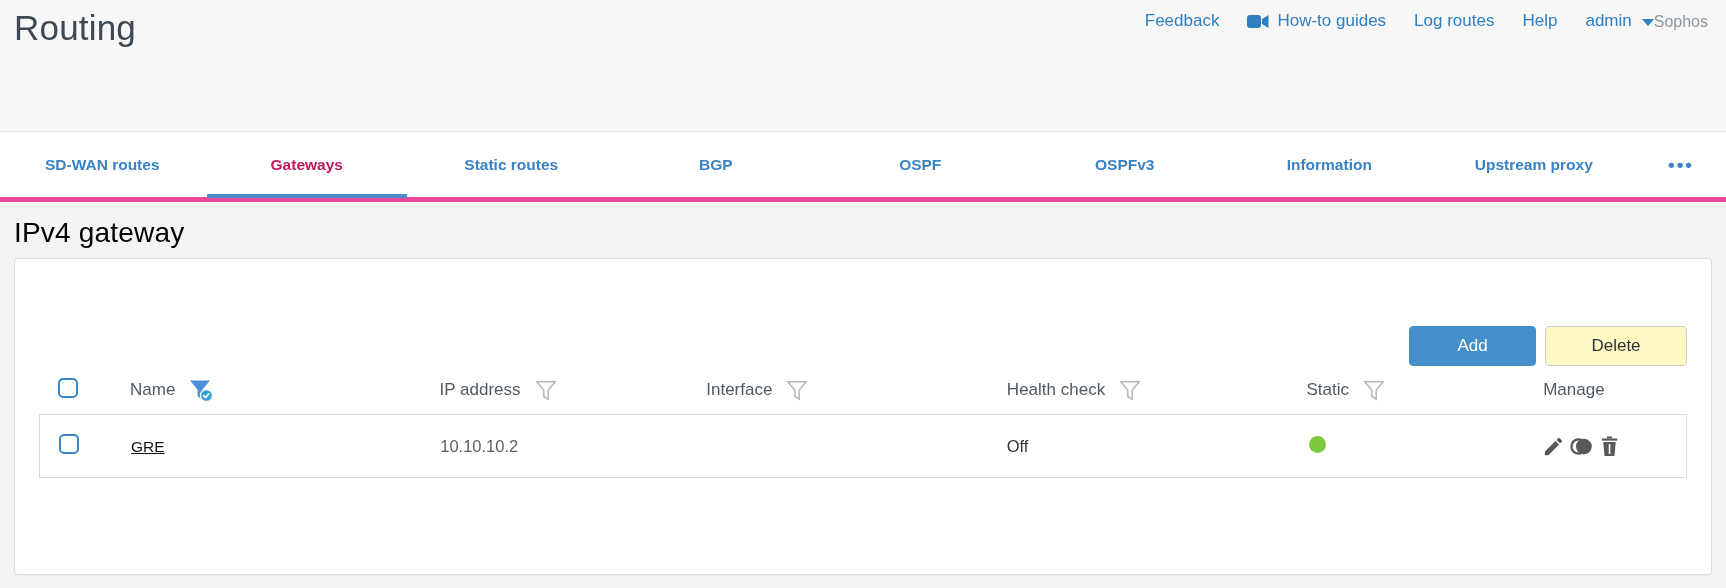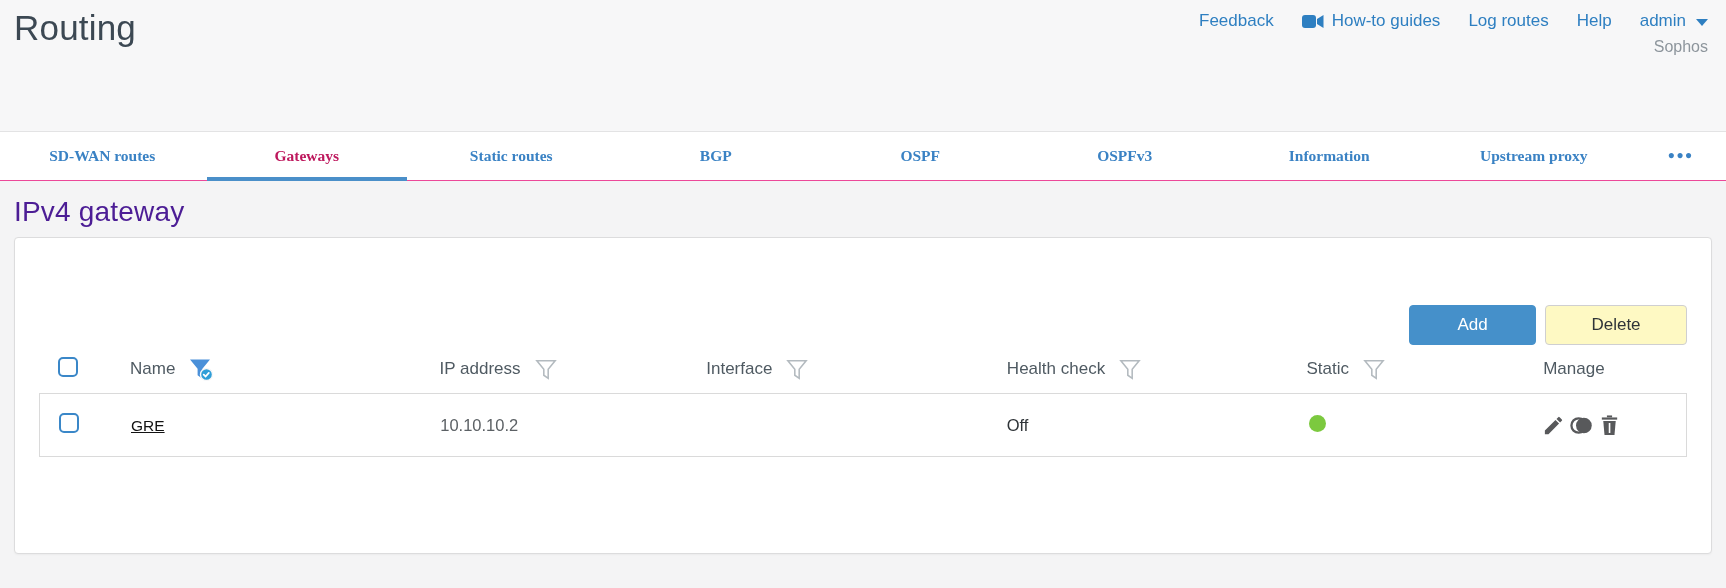--- a/index.html
+++ b/index.html
@@ -3,41 +3,41 @@
 <meta charset="utf-8">
 <style>
   * { margin:0; padding:0; box-sizing:border-box; }
   html,body { width:1726px; height:588px; overflow:hidden; }
   body { font-family:"Liberation Sans", sans-serif; background:#f4f4f5; }
 
   
   .topbar { height:131px; background:#f7f7f8; padding:6px 18px 0 14px;
             display:flex; justify-content:space-between; align-items:flex-start; }
   .page-title { font-size:35px; font-weight:400; color:#3c4853; line-height:1.25; letter-spacing:.2px; }
-  .top-right { display:flex; flex-direction:column; align-items:flex-end; }
+  .top-right { display:flex; flex-direction:row; align-items:flex-end; }
   .toplinks { display:flex; align-items:center; gap:28px; margin-top:5px; }
   .toplinks a { color:#2e7fc1; font-size:17px; text-decoration:none; cursor:pointer;
                 display:flex; align-items:center; gap:8px; white-space:nowrap; }
   .caret { width:0; height:0; border-left:6px solid transparent; border-right:6px solid transparent;
            border-top:7px solid #2e7fc1; display:inline-block; margin-left:2px; margin-top:2px; }
   .brand { color:#8d959c; font-size:16px; margin-top:7px; }
 
   
-  .tabbar { height:50px; background:#ffffff; border-top:1px solid #e3e3e4; border-bottom:1px solid #ec4899;
-            display:flex; align-items:stretch;font-family:Liberation Serif, serif; }
+  .tabbar { height:71px; background:#ffffff; border-top:1px solid #e3e3e4; border-bottom:5px solid #ec4899;
+            display:flex; align-items:stretch; }
   .tab { flex:1; display:flex; align-items:center; justify-content:center; position:relative;
          font-size:15.5px; font-weight:700; color:#3a82c4; cursor:pointer; white-space:nowrap; }
   .tab.active { color:#be185d; }
   .tab.active::after { content:""; position:absolute; left:2px; right:2px; bottom:-1px; height:4px; background:#4a8fc9; }
   .tab-more { width:90px; display:flex; align-items:center; justify-content:center;
               color:#3a82c4; font-size:19px; font-weight:700; letter-spacing:2px; cursor:pointer; }
 
   
   .content { padding:0 14px; }
-  .section-title { font-size:28px; font-weight:400; color:#4c1d95; margin:15px 0 9px 0; letter-spacing:.2px; }
+  .section-title { font-size:28px; font-weight:400; color:#000000; margin:15px 0 9px 0; letter-spacing:.2px; }
 
   .card { background:#ffffff; border:1px solid #dcdcdd; border-radius:4px; height:317px;
           padding:0 24px; box-shadow:0 1px 2px rgba(0,0,0,.04); }
 
   .toolbar { display:flex; justify-content:flex-end; gap:9px; padding-top:67px; }
   .btn { height:40px; font-size:17px; font-family:inherit; border-radius:4px; cursor:pointer; }
   .btn-primary { width:127px; background:#4590ca; border:1px solid #4590ca; color:#ffffff; }
   .btn-secondary { width:142px; background:#fef9c3; border:1px solid #cfcfd1; color:#2f3438; }
 
   

